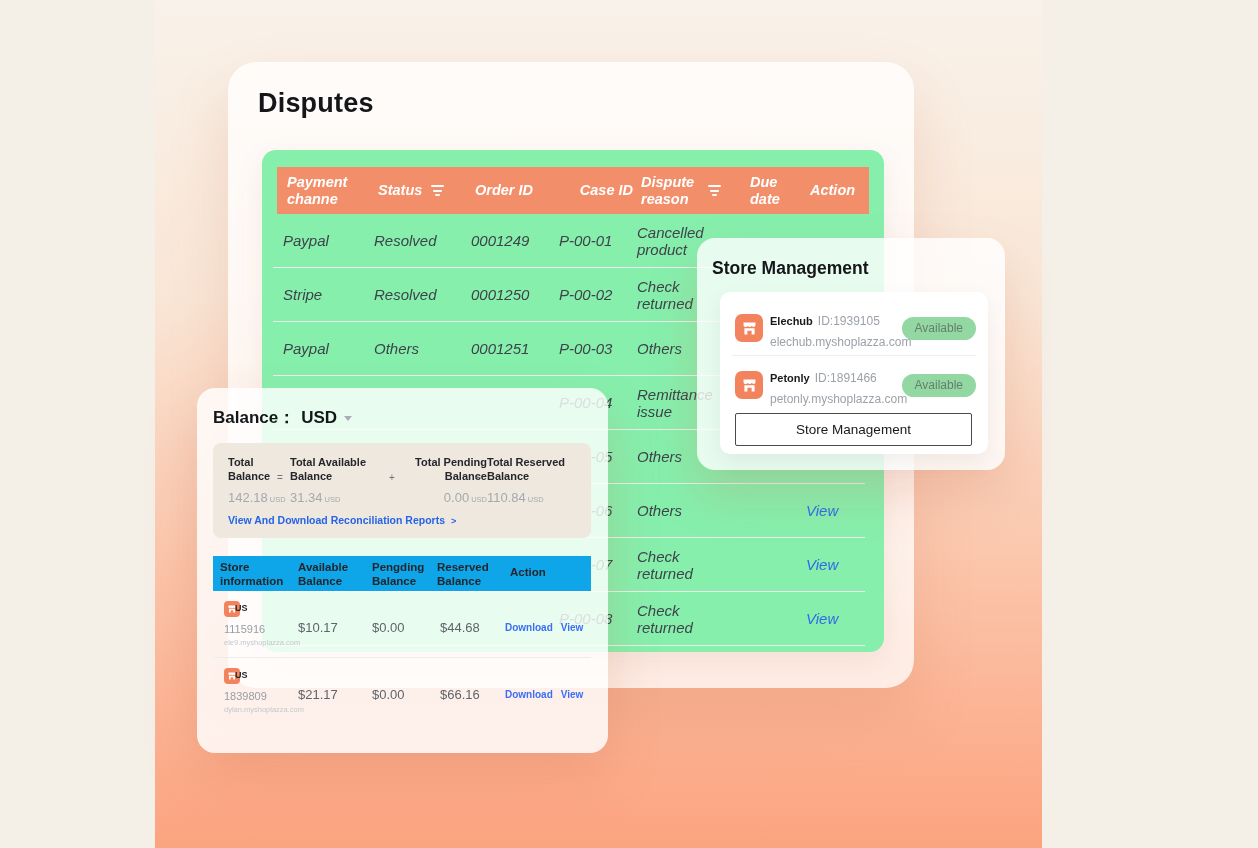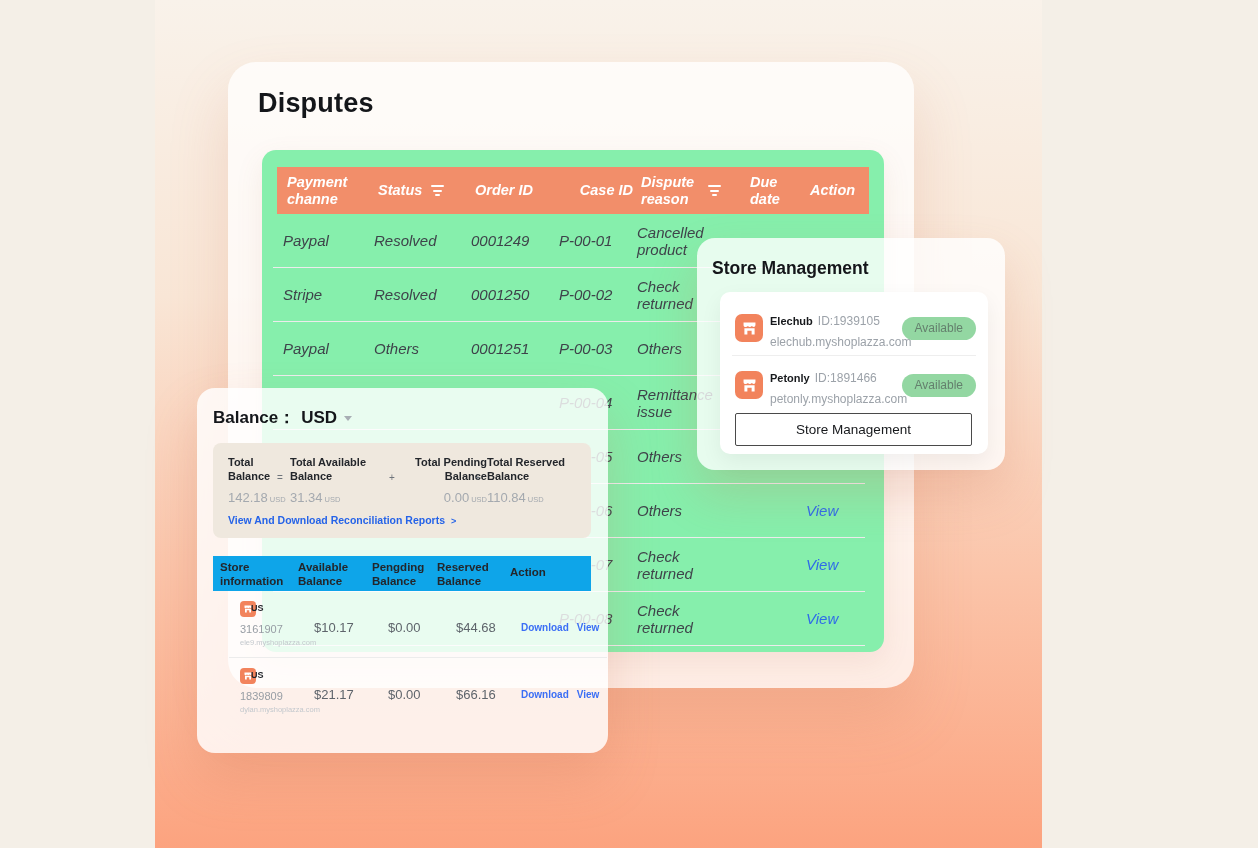--- a/index.html
+++ b/index.html
@@ -124,21 +124,21 @@
     position:absolute; left:16px; top:168px; width:378px; height:35px;
     background:#0ea5e9; font-size:11.5px; font-weight:700; color:#23262B;
   }
   .b-th { position:absolute; top:4px; line-height:1.25; }
   .bh1{ left:7px;   width:62px; }
   .bh2{ left:85px;  width:58px; }
   .bh3{ left:159px; width:58px; }
   .bh4{ left:224px; width:60px; }
   .bh5{ left:297px; width:50px; top:9px; }
 
-  .b-row { position:absolute; left:32px; width:378px; }
+  .b-row { position:absolute; left:16px; width:378px; }
   .b-row.r1 { top:204px; height:66px; border-bottom:1px solid #ECECEC; }
   .b-row.r2 { top:271px; height:69px; }
   .b-store { position:absolute; left:11px; top:9px; }
   .b-us { position:absolute; left:22px; top:11px; font-size:9px; font-weight:700; color:#23262B; }
   .b-id { position:absolute; left:11px; top:31px; font-size:11px; color:#979DA4; }
   .b-domain { position:absolute; left:11px; top:46px; font-size:7.5px; color:#C3C8CD; }
   .b-val { position:absolute; top:28px; font-size:13px; color:#5E646B; }
   .bv1{ left:85px; } .bv2{ left:159px; } .bv3{ left:227px; }
   .b-actions { position:absolute; left:292px; top:30px; font-size:10px; font-weight:700; color:#3B6EF5; white-space:nowrap; }
   .b-actions .dl { margin-right:8px; cursor:pointer; }
@@ -338,21 +338,21 @@
     </div>
 
     <div class="b-row r1">
       <span class="shop-ic sm b-store">
         <svg width="10" height="10" viewBox="0 0 20 20">
             <path fill="#fff" d="M3 3h14v3a2.2 2.2 0 0 1-2.2 2.2c-.9 0-1.7-.4-2.2-1a2.7 2.7 0 0 1-4.4 0c-.5.6-1.3 1-2.2 1A2.2 2.2 0 0 1 3 6V3z"></path>
             <path fill="#fff" d="M4 9.6h12V17h-3.5v-4.3h-5V17H4V9.6z"></path>
           </svg>
       </span>
       <span class="b-us">US</span>
-      <span class="b-id">3161907</span>
+      <span class="b-id">1115916</span>
       <span class="b-domain">ele9.myshoplazza.com</span>
       <span class="b-val bv1">$10.17</span>
       <span class="b-val bv2">$0.00</span>
       <span class="b-val bv3">$44.68</span>
       <span class="b-actions">
         <span class="dl">Download</span><span class="vw">View</span>
       </span>
     </div>
 
     <div class="b-row r2">

